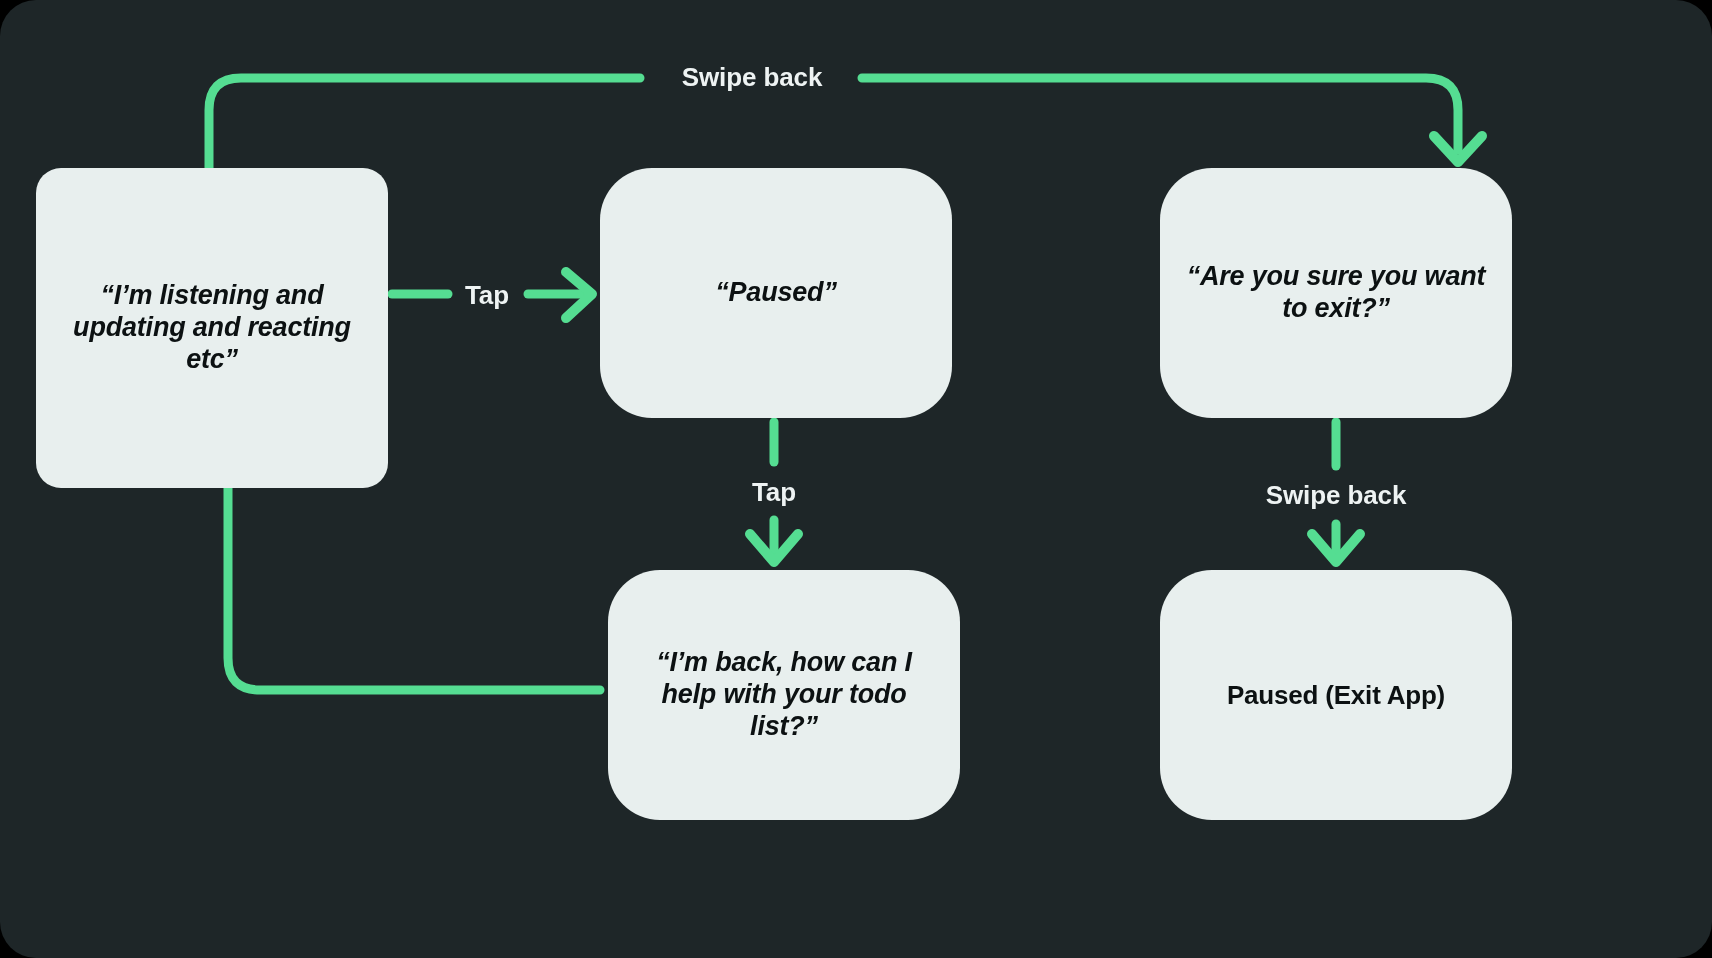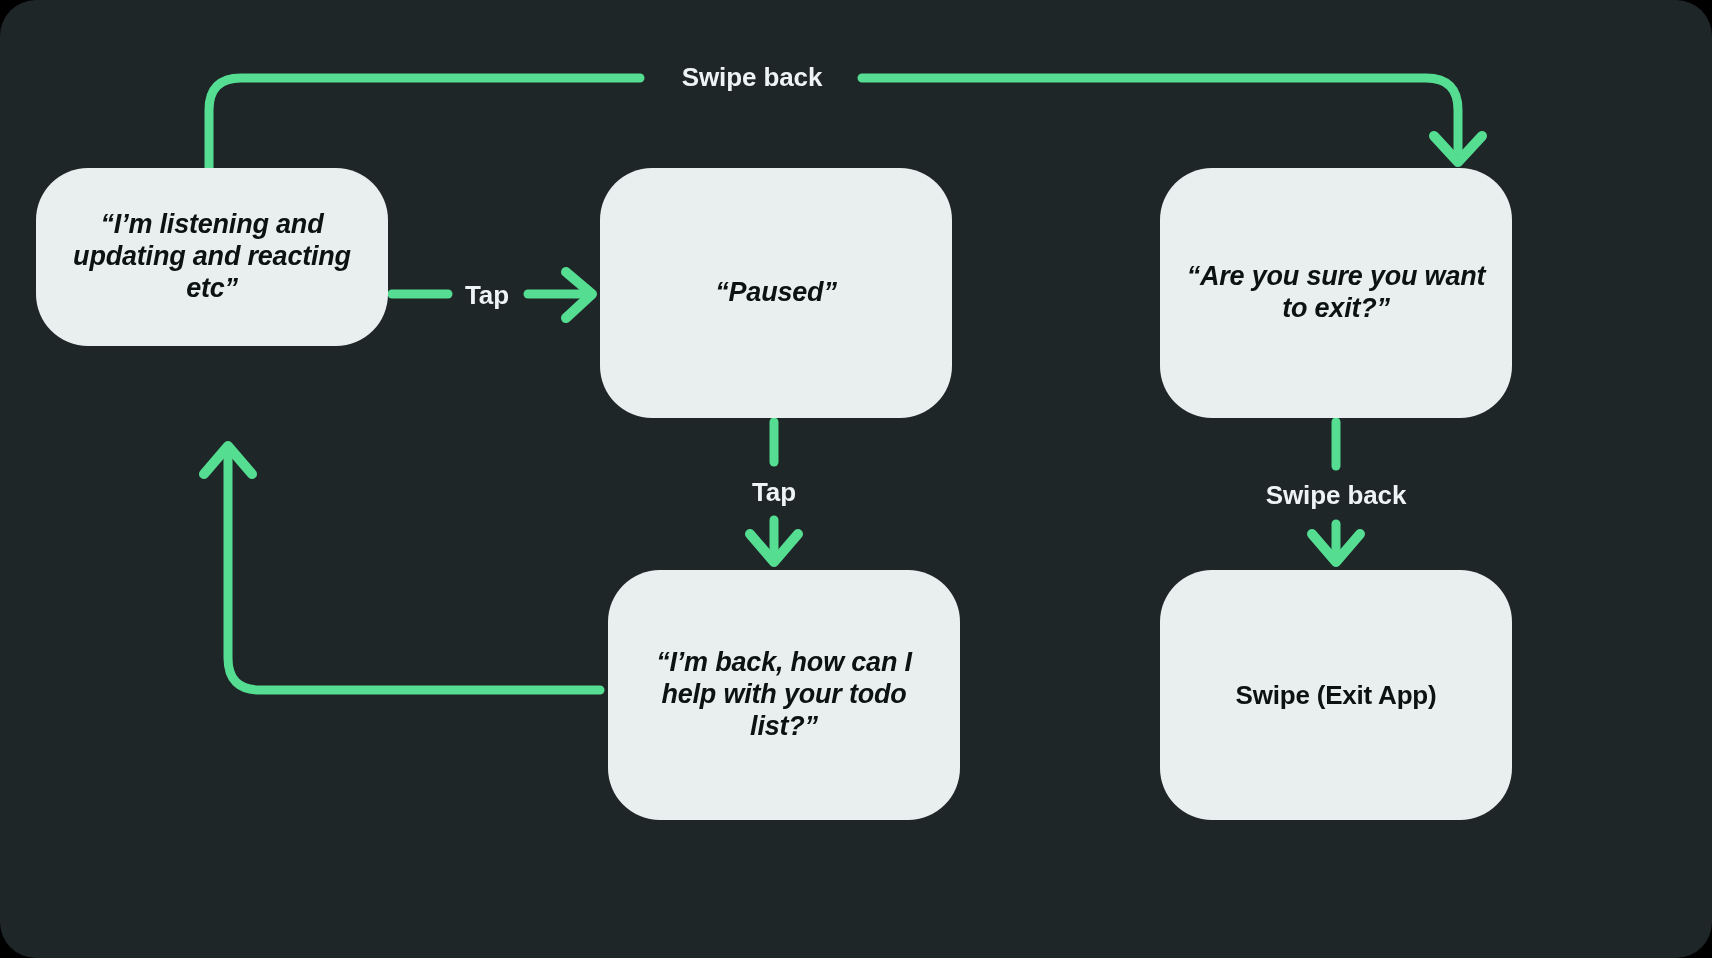--- a/index.html
+++ b/index.html
@@ -47,21 +47,21 @@
     font-weight: bold;
     color: #0c1112;
     text-align: center;
     line-height: 1.18;
     letter-spacing: -0.2px;
     padding: 0 24px;
     white-space: pre-line;
   }
 
   
-  #node-listening { left: 36px;   top: 168px; width: 352px; height: 178px; }
+  #node-listening { left: 36px;   top: 168px; width: 352px; height: 320px; border-radius: 25px; }
   #node-paused    { left: 600px;  top: 168px; width: 352px; height: 250px; }
   #node-confirm   { left: 1160px; top: 168px; width: 352px; height: 250px; }
   #node-back      { left: 608px;  top: 570px; width: 352px; height: 250px; }
   #node-earcon    { left: 1160px; top: 570px; width: 352px; height: 250px; }
 
   #node-listening .node-label { font-size: 27px; }
   #node-paused .node-label    { font-size: 27px; }
   #node-confirm .node-label   { font-size: 27px; }
   #node-back .node-label      { font-size: 27px; }
   #node-earcon .node-label    { font-size: 26px; font-style: normal; }
@@ -128,21 +128,21 @@
 
   <div class="node" id="node-paused">
     <div class="node-label">“Paused”</div>
   </div>
 
   <div class="node" id="node-back">
     <div class="node-label">“I’m back, how can I help with your todo list?”</div>
   </div>
 
   <div class="node" id="node-earcon">
-    <div class="node-label">Swipe (Exit App)</div>
+    <div class="node-label">Paused (Exit App)</div>
   </div>
 
   <div class="edge-label" id="label-swipe-top">Swipe back</div>
   <div class="edge-label" id="label-tap-right">Tap</div>
   <div class="edge-label" id="label-tap-down">Tap</div>
   <div class="edge-label" id="label-swipe-right">Swipe back</div>
 
 </div>
 
 </body></html>

